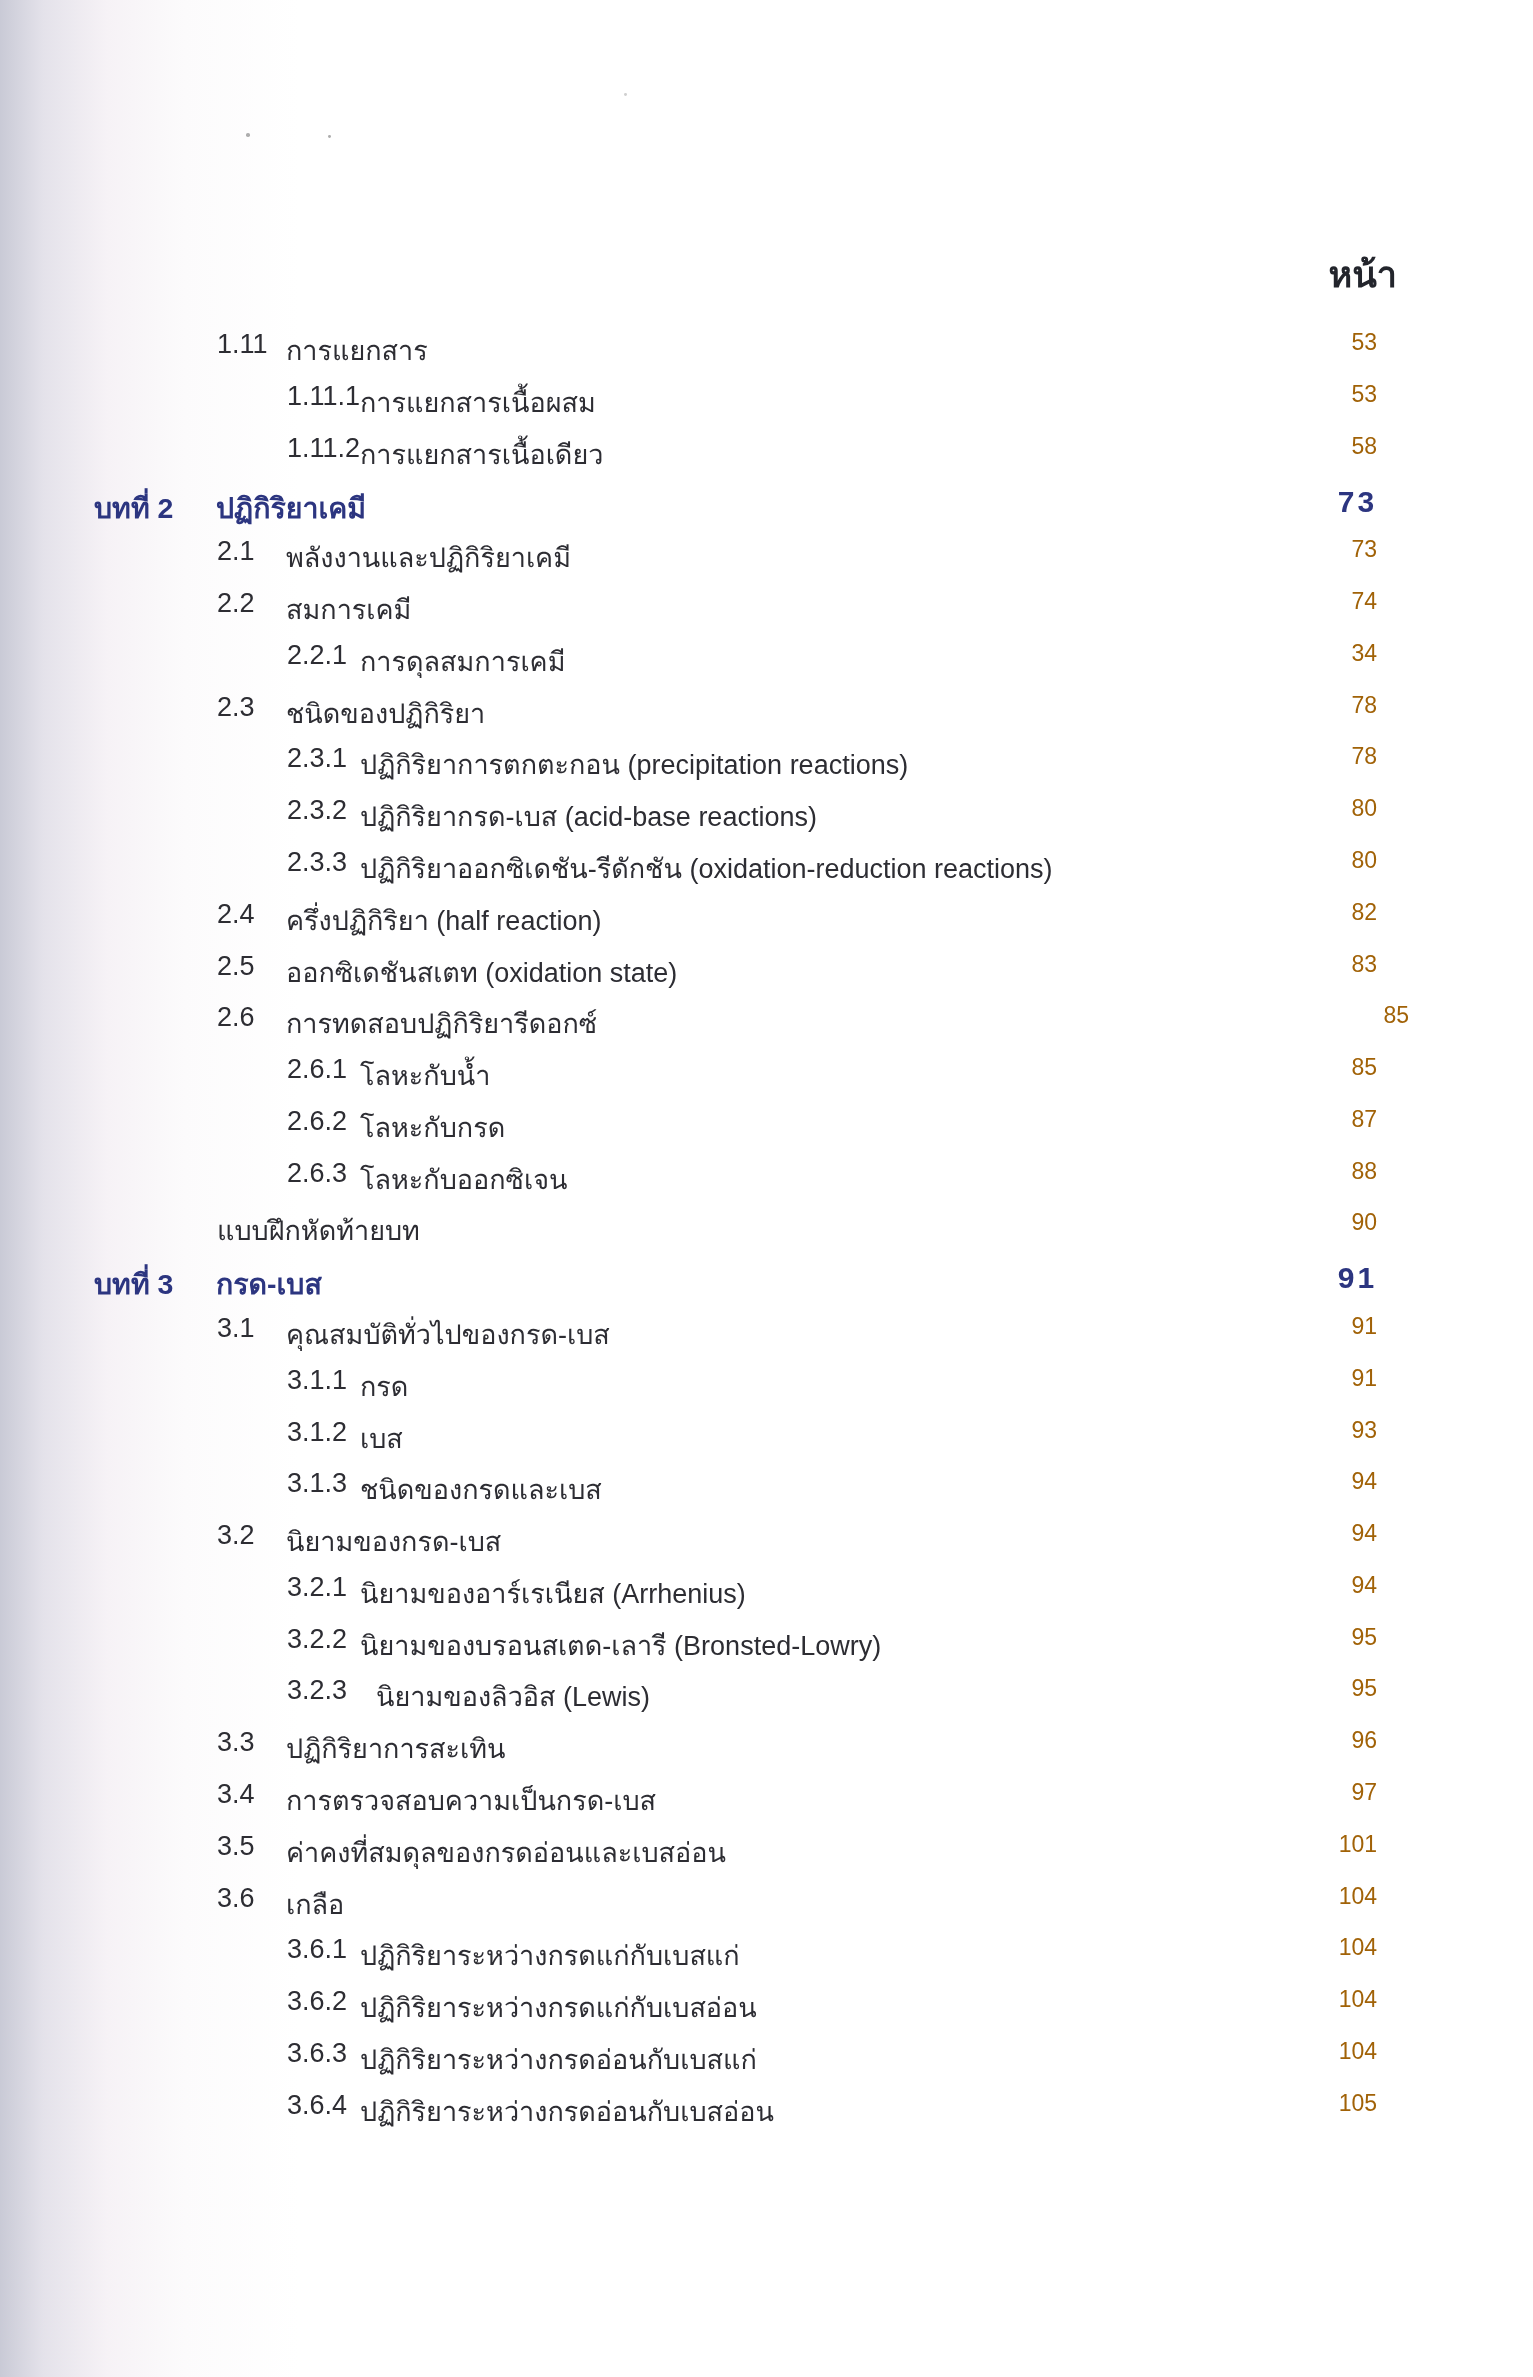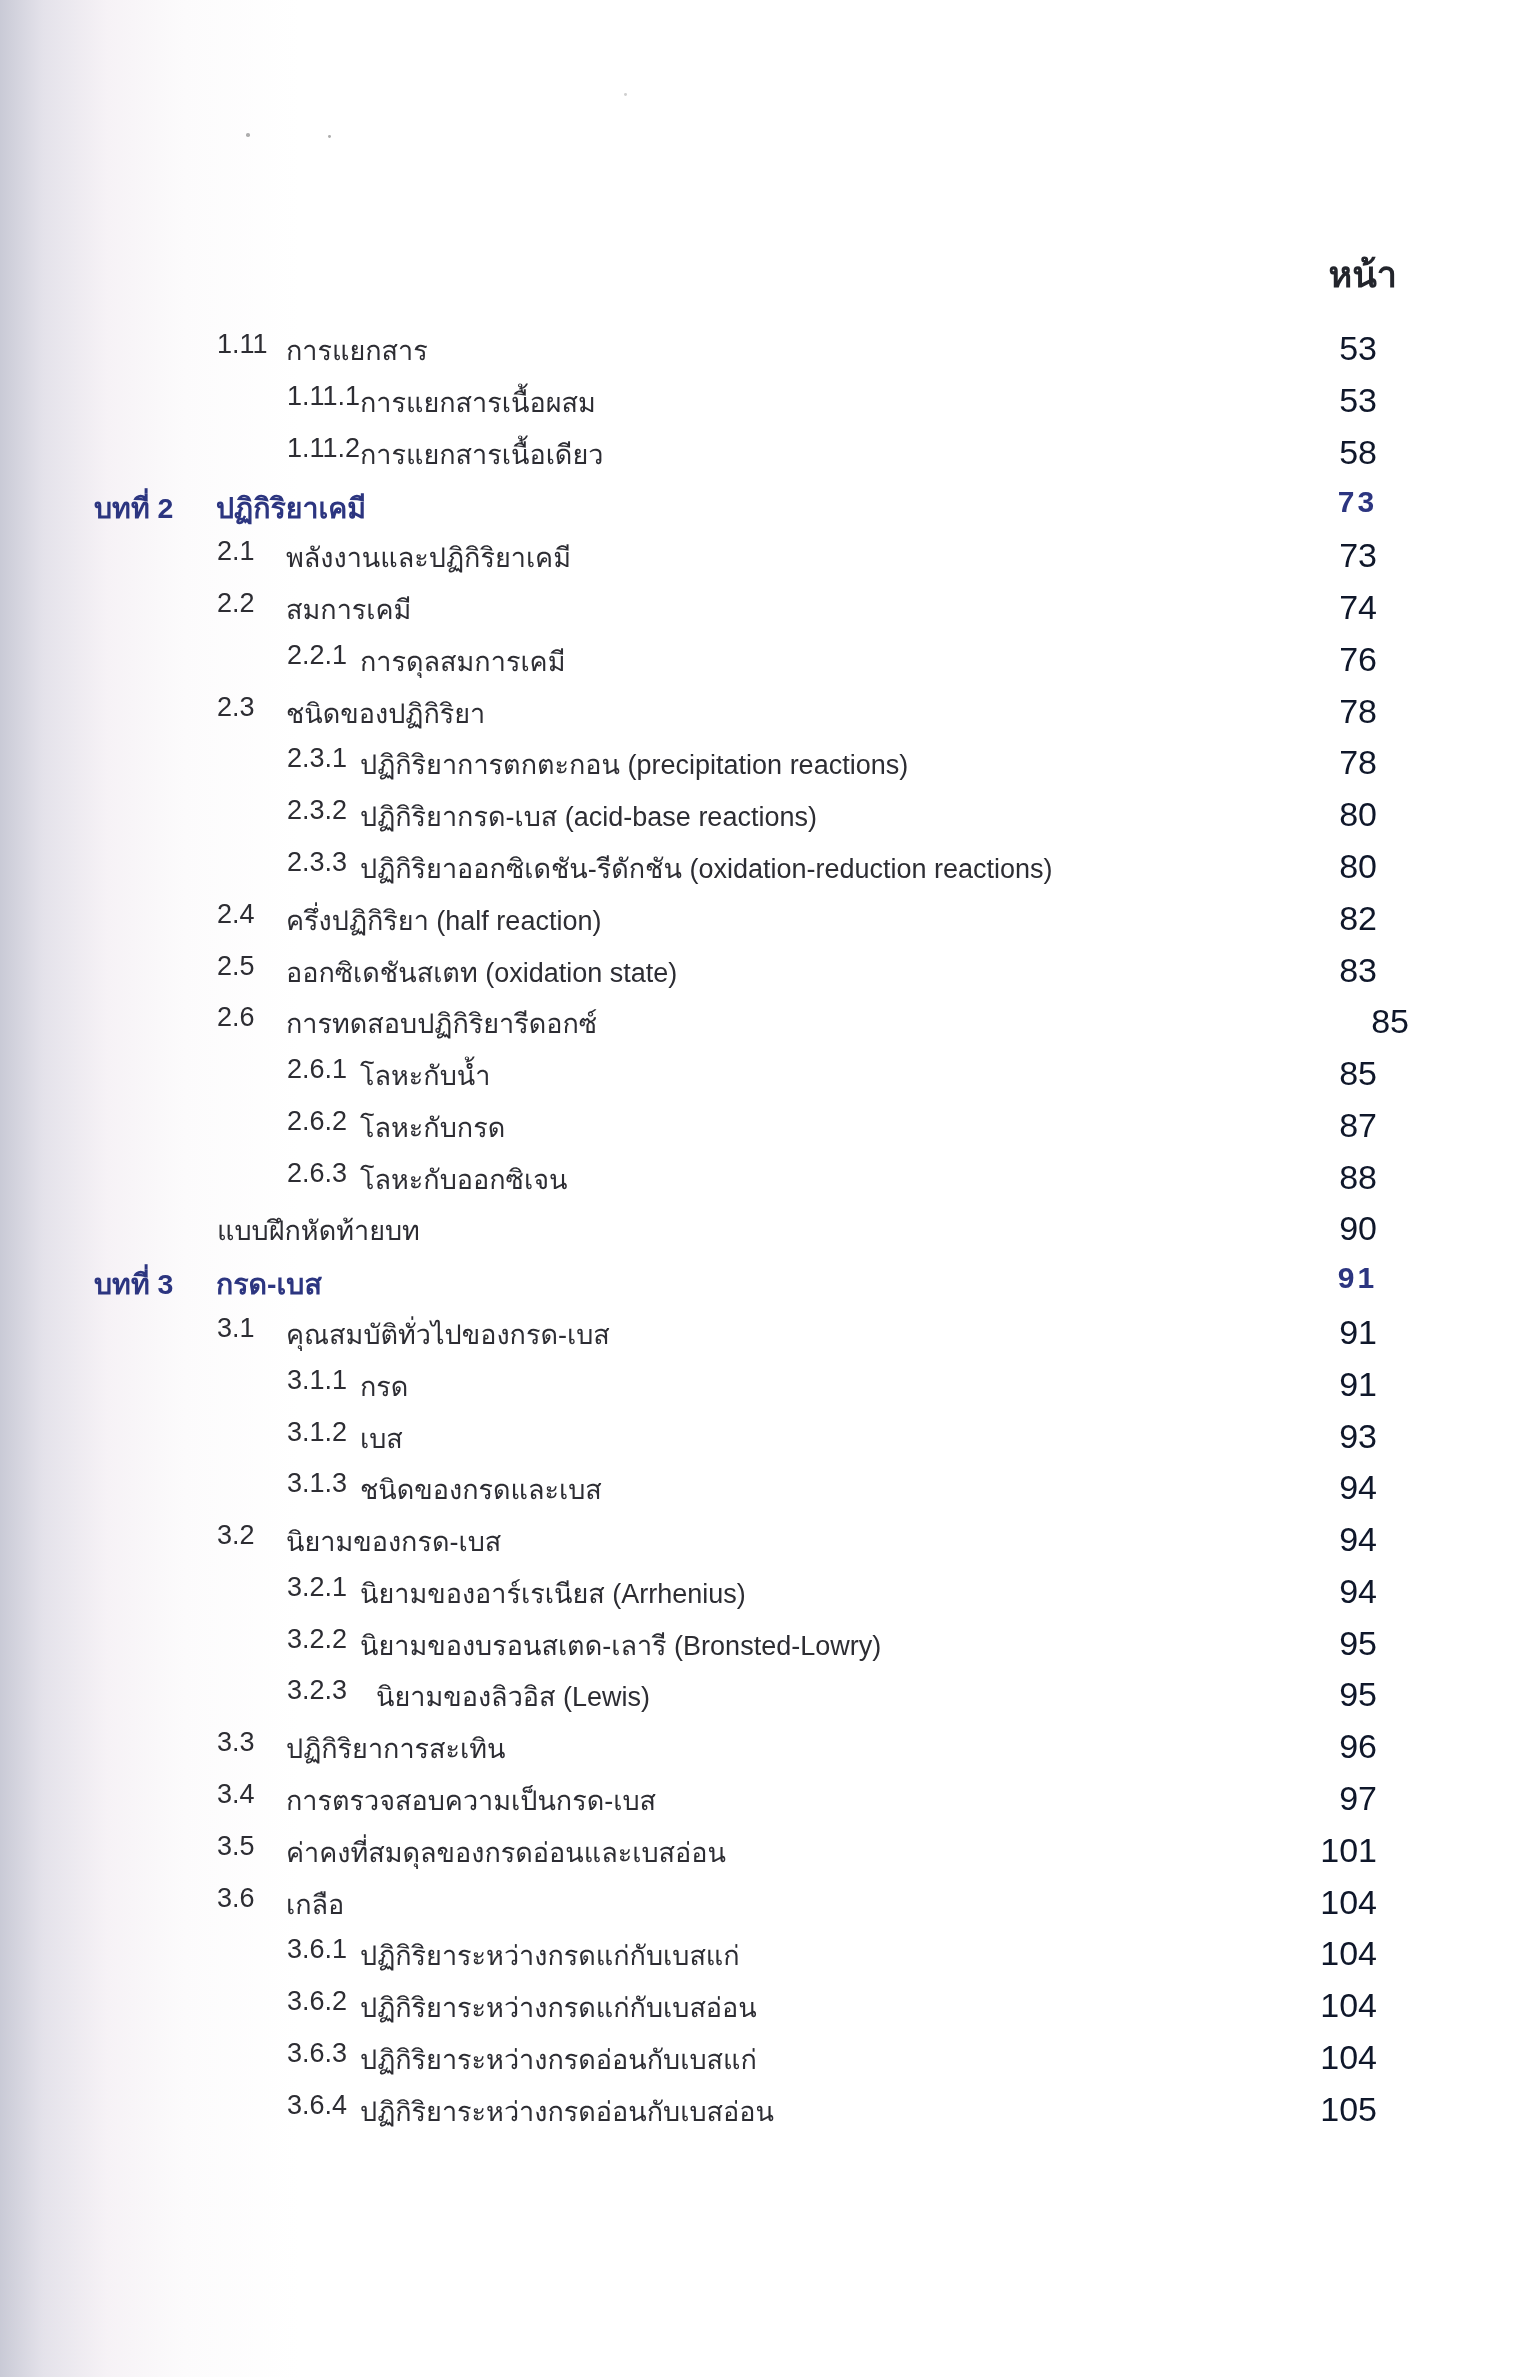--- a/index.html
+++ b/index.html
@@ -15,21 +15,21 @@
     position:absolute; top:246px; left:1311px; width:86px; text-align:right;
     font-size:36px; font-weight:bold; color:#23252c;
   }
   .row { position:absolute; left:0; width:1534px; height:43px; }
   .row .chap {
     position:absolute; left:94px; font-size:28.5px; font-weight:bold; color:#2c3580;
   }
   .row .num { position:absolute; font-size:27px; color:#2d2d33; }
   .row .title { position:absolute; font-size:27px; color:#2d2d33; white-space:nowrap; }
   .row .pg {
-    position:absolute; right:157px; width:100px; text-align:right; font-size:34px; color:#0f172a;
+    position:absolute; right:157px; width:100px; text-align:right; font-size:23px; color:#a16207;
   }
   .row.chapter .title { font-weight:bold; color:#2c3580; font-size:28.5px; }
   .row.chapter .pg { font-weight:bold; color:#2c3580; font-size:30px; letter-spacing:2.9px; }
 </style>
 </head>
 <body>
 
 <div class="page">
   <span class="speck" style="left:246px;top:133px;width:3.6px;height:3.6px"></span>
   <span class="speck" style="left:328px;top:135px;width:2.9px;height:2.9px"></span>
@@ -64,21 +64,21 @@
         <span class="pg">73</span>
       </div>
       <div class="row" style="top: 588px;">
         <span class="num" style="left: 217px;">2.2</span>
         <span class="title" style="left: 286px;">สมการเคมี</span>
         <span class="pg">74</span>
       </div>
       <div class="row" style="top: 640px;">
         <span class="num" style="left: 287px;">2.2.1</span>
         <span class="title" style="left: 360px;">การดุลสมการเคมี</span>
-        <span class="pg">76</span>
+        <span class="pg">34</span>
       </div>
       <div class="row" style="top: 692px;">
         <span class="num" style="left: 217px;">2.3</span>
         <span class="title" style="left: 286px;">ชนิดของปฏิกิริยา</span>
         <span class="pg">78</span>
       </div>
       <div class="row" style="top: 743px;">
         <span class="num" style="left: 287px;">2.3.1</span>
         <span class="title" style="left: 360px;">ปฏิกิริยาการตกตะกอน (precipitation reactions)</span>
         <span class="pg">78</span>

